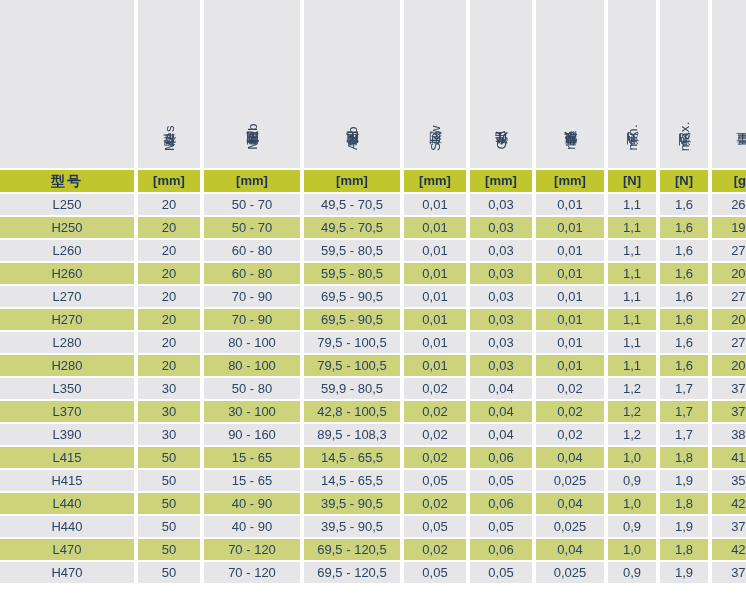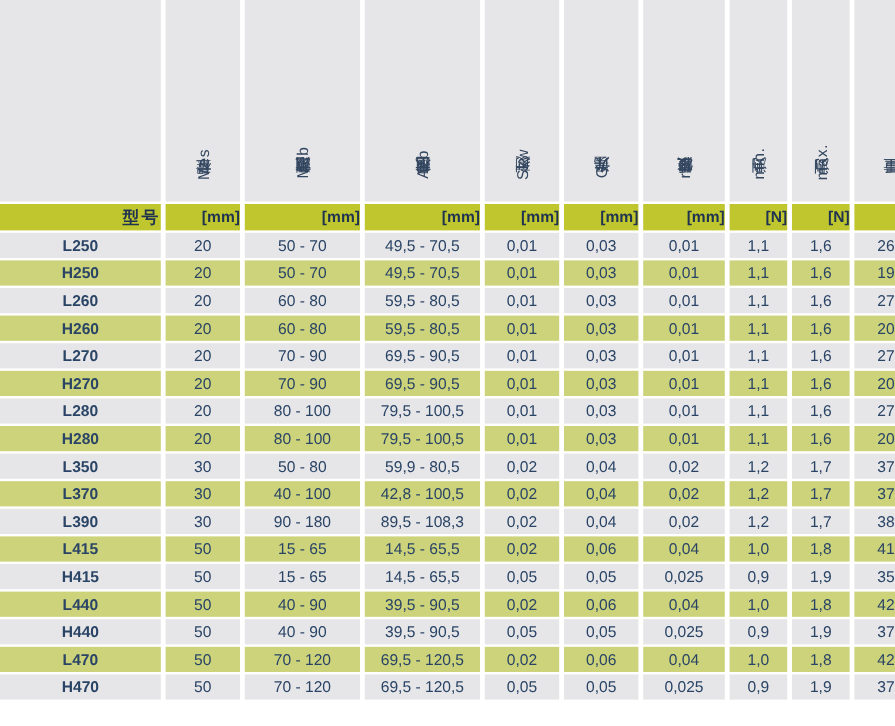--- a/index.html
+++ b/index.html
@@ -57,42 +57,42 @@
     line-height: 1;
   }
 
   
   tr.units td {
     height: 22px;
     background: #bfc62e;
     color: #1f3350;
     font-size: 13px;
     font-weight: bold;
-    text-align: right;
+    text-align: center;
     padding: 0;
     line-height: 22px;
     margin-left: 48px;
   }
   tr.units td.model-title {
     font-size: 14px;
     letter-spacing: 2px;
   }
 
   
   tr.data td {
     height: 21px;
     font-size: 13px;
     color: #2a4466;
     text-align: center;
     padding: 0;
     line-height: 21px;
     background: #e6e6e8;
   }
   tr.data.alt td { background: #ccd37a; }
-  tr.data td.model { font-weight: bold; }
+  tr.data td.model { font-weight: normal; }
 </style>
 </head>
 <body>
 
 <div id="spec-table">
   <table class="spec">
     <colgroup>
       <col class="c-model">
         <col class="c-mes">
         <col class="c-meb">
@@ -238,33 +238,33 @@
           <td>0,02</td>
           <td>0,04</td>
           <td>0,02</td>
           <td>1,2</td>
           <td>1,7</td>
           <td>370</td>
         </tr>
         <tr class="data alt">
           <td class="model">L370</td>
           <td>30</td>
-          <td>40 - 100</td>
+          <td>30 - 100</td>
           <td>42,8 - 100,5</td>
           <td>0,02</td>
           <td>0,04</td>
           <td>0,02</td>
           <td>1,2</td>
           <td>1,7</td>
           <td>375</td>
         </tr>
         <tr class="data">
           <td class="model">L390</td>
           <td>30</td>
-          <td>90 - 180</td>
+          <td>90 - 160</td>
           <td>89,5 - 108,3</td>
           <td>0,02</td>
           <td>0,04</td>
           <td>0,02</td>
           <td>1,2</td>
           <td>1,7</td>
           <td>380</td>
         </tr>
         <tr class="data alt">
           <td class="model">L415</td>

